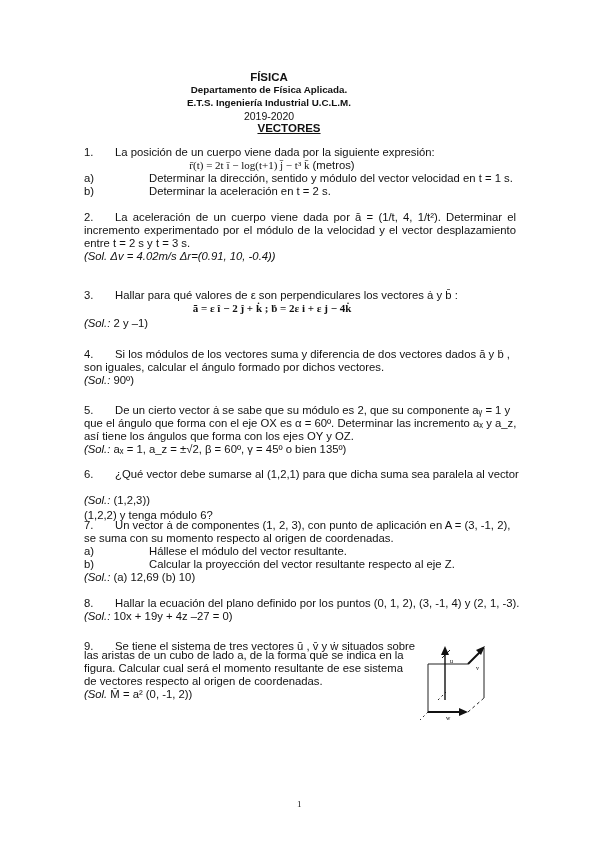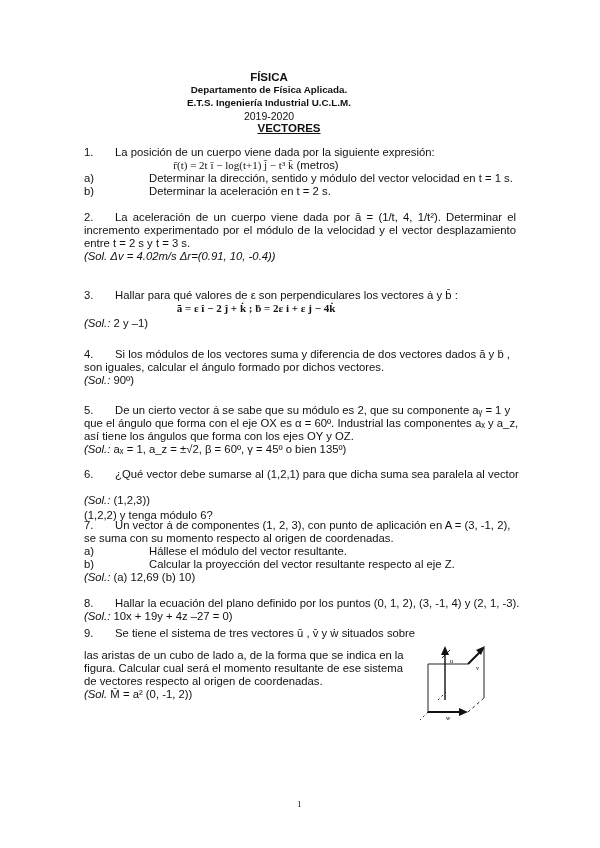--- a/index.html
+++ b/index.html
@@ -11,21 +11,21 @@
   .hdr2 { top: 84px; font-weight: bold; font-size: 9.8px; }
   .hdr3 { top: 97px; font-weight: bold; font-size: 9.8px; }
   .hdr4 { top: 110px; font-size: 10.5px; }
   .hdr5 { top: 122px; font-weight: bold; font-size: 11.5px; text-decoration: underline; margin-left: 20px; }
   .line { position: absolute; left: 84px; white-space: nowrap; line-height: 13px; }
   .num { display: inline-block; width: 31px; }
   .sub { display: inline-block; width: 65px; }
   .just { width: 432px; text-align: justify; text-align-last: justify; white-space: normal; }
   .sol { font-style: italic; }
   .math { font-family: "Liberation Serif", serif; font-size: 11px; }
-  .center { left: 0; width: 512px; text-align: center; }
+  .center { left: 16px; width: 512px; text-align: center; }
   .bold { font-weight: bold; }
   .figure { position: absolute; left: 420px; top: 640px; width: 90px; height: 80px; }
   .pagenum { position: absolute; left: 297px; top: 799px; font-family: "Liberation Serif", serif; font-size: 9px; }
 </style>
 </head>
 <body>
 
 <div class="page">
 
   <div class="hdr hdr1">FÍSICA</div>
@@ -69,21 +69,21 @@
     <span class="num">4.</span><span>Si los módulos de los vectores suma y diferencia de dos vectores dados  ā  y ḃ ,</span>
   </div>
   <div class="line" style="top:361px">son iguales, calcular el ángulo formado por dichos vectores.</div>
   <div class="line" style="top:374px">
     <span class="sol">(Sol.:</span><span> 90º)</span>
   </div>
 
   <div class="line" style="top:404px">
     <span class="num">5.</span><span>De un cierto vector  ȧ  se sabe que su módulo es 2, que su componente aᵧ = 1 y</span>
   </div>
-  <div class="line" style="top:417px">que el ángulo que forma con el eje OX es α = 60º. Industrial las componentes aₓ y a_z,</div>
+  <div class="line" style="top:417px">que el ángulo que forma con el eje OX es α = 60º. Determinar las incremento aₓ y a_z,</div>
   <div class="line" style="top:430px">así tiene los ángulos que forma con los ejes OY y OZ.</div>
   <div class="line" style="top:443px">
     <span class="sol">(Sol.:</span><span> aₓ = 1, a_z = ±√2, β = 60º, γ = 45º o bien 135º)</span>
   </div>
 
   <div class="line" style="top:468px">
     <span class="num">6.</span><span>¿Qué vector debe sumarse al (1,2,1) para que dicha suma sea paralela al vector</span>
   </div>
   <div class="line" style="top:509px">(1,2,2) y tenga módulo 6?</div>
   <div class="line" style="top:494px">
@@ -104,21 +104,21 @@
     <span class="sol">(Sol.:</span><span> (a) 12,69    (b) 10)</span>
   </div>
 
   <div class="line" style="top:597px">
     <span class="num">8.</span><span>Hallar la ecuación del plano definido por los puntos (0, 1, 2), (3, -1, 4) y (2, 1, -3).</span>
   </div>
   <div class="line" style="top:610px">
     <span class="sol">(Sol.:</span><span> 10x + 19y + 4z –27 = 0)</span>
   </div>
 
-  <div class="line" style="top:627px">
+  <div class="line" style="top:640px">
     <span class="num">9.</span><span>Se tiene el sistema de tres vectores ū , v̄  y ẇ  situados sobre</span>
   </div>
   <div class="line" style="top:649px">las aristas de un cubo de lado a, de la forma que se indica en la</div>
   <div class="line" style="top:662px">figura. Calcular cual será el momento resultante de ese sistema</div>
   <div class="line" style="top:675px">de vectores respecto al origen de coordenadas.</div>
   <div class="line" style="top:688px">
     <span class="sol">(Sol.</span><span> M̄  = a² (0, -1, 2))</span>
   </div>
 
   <div class="figure">

